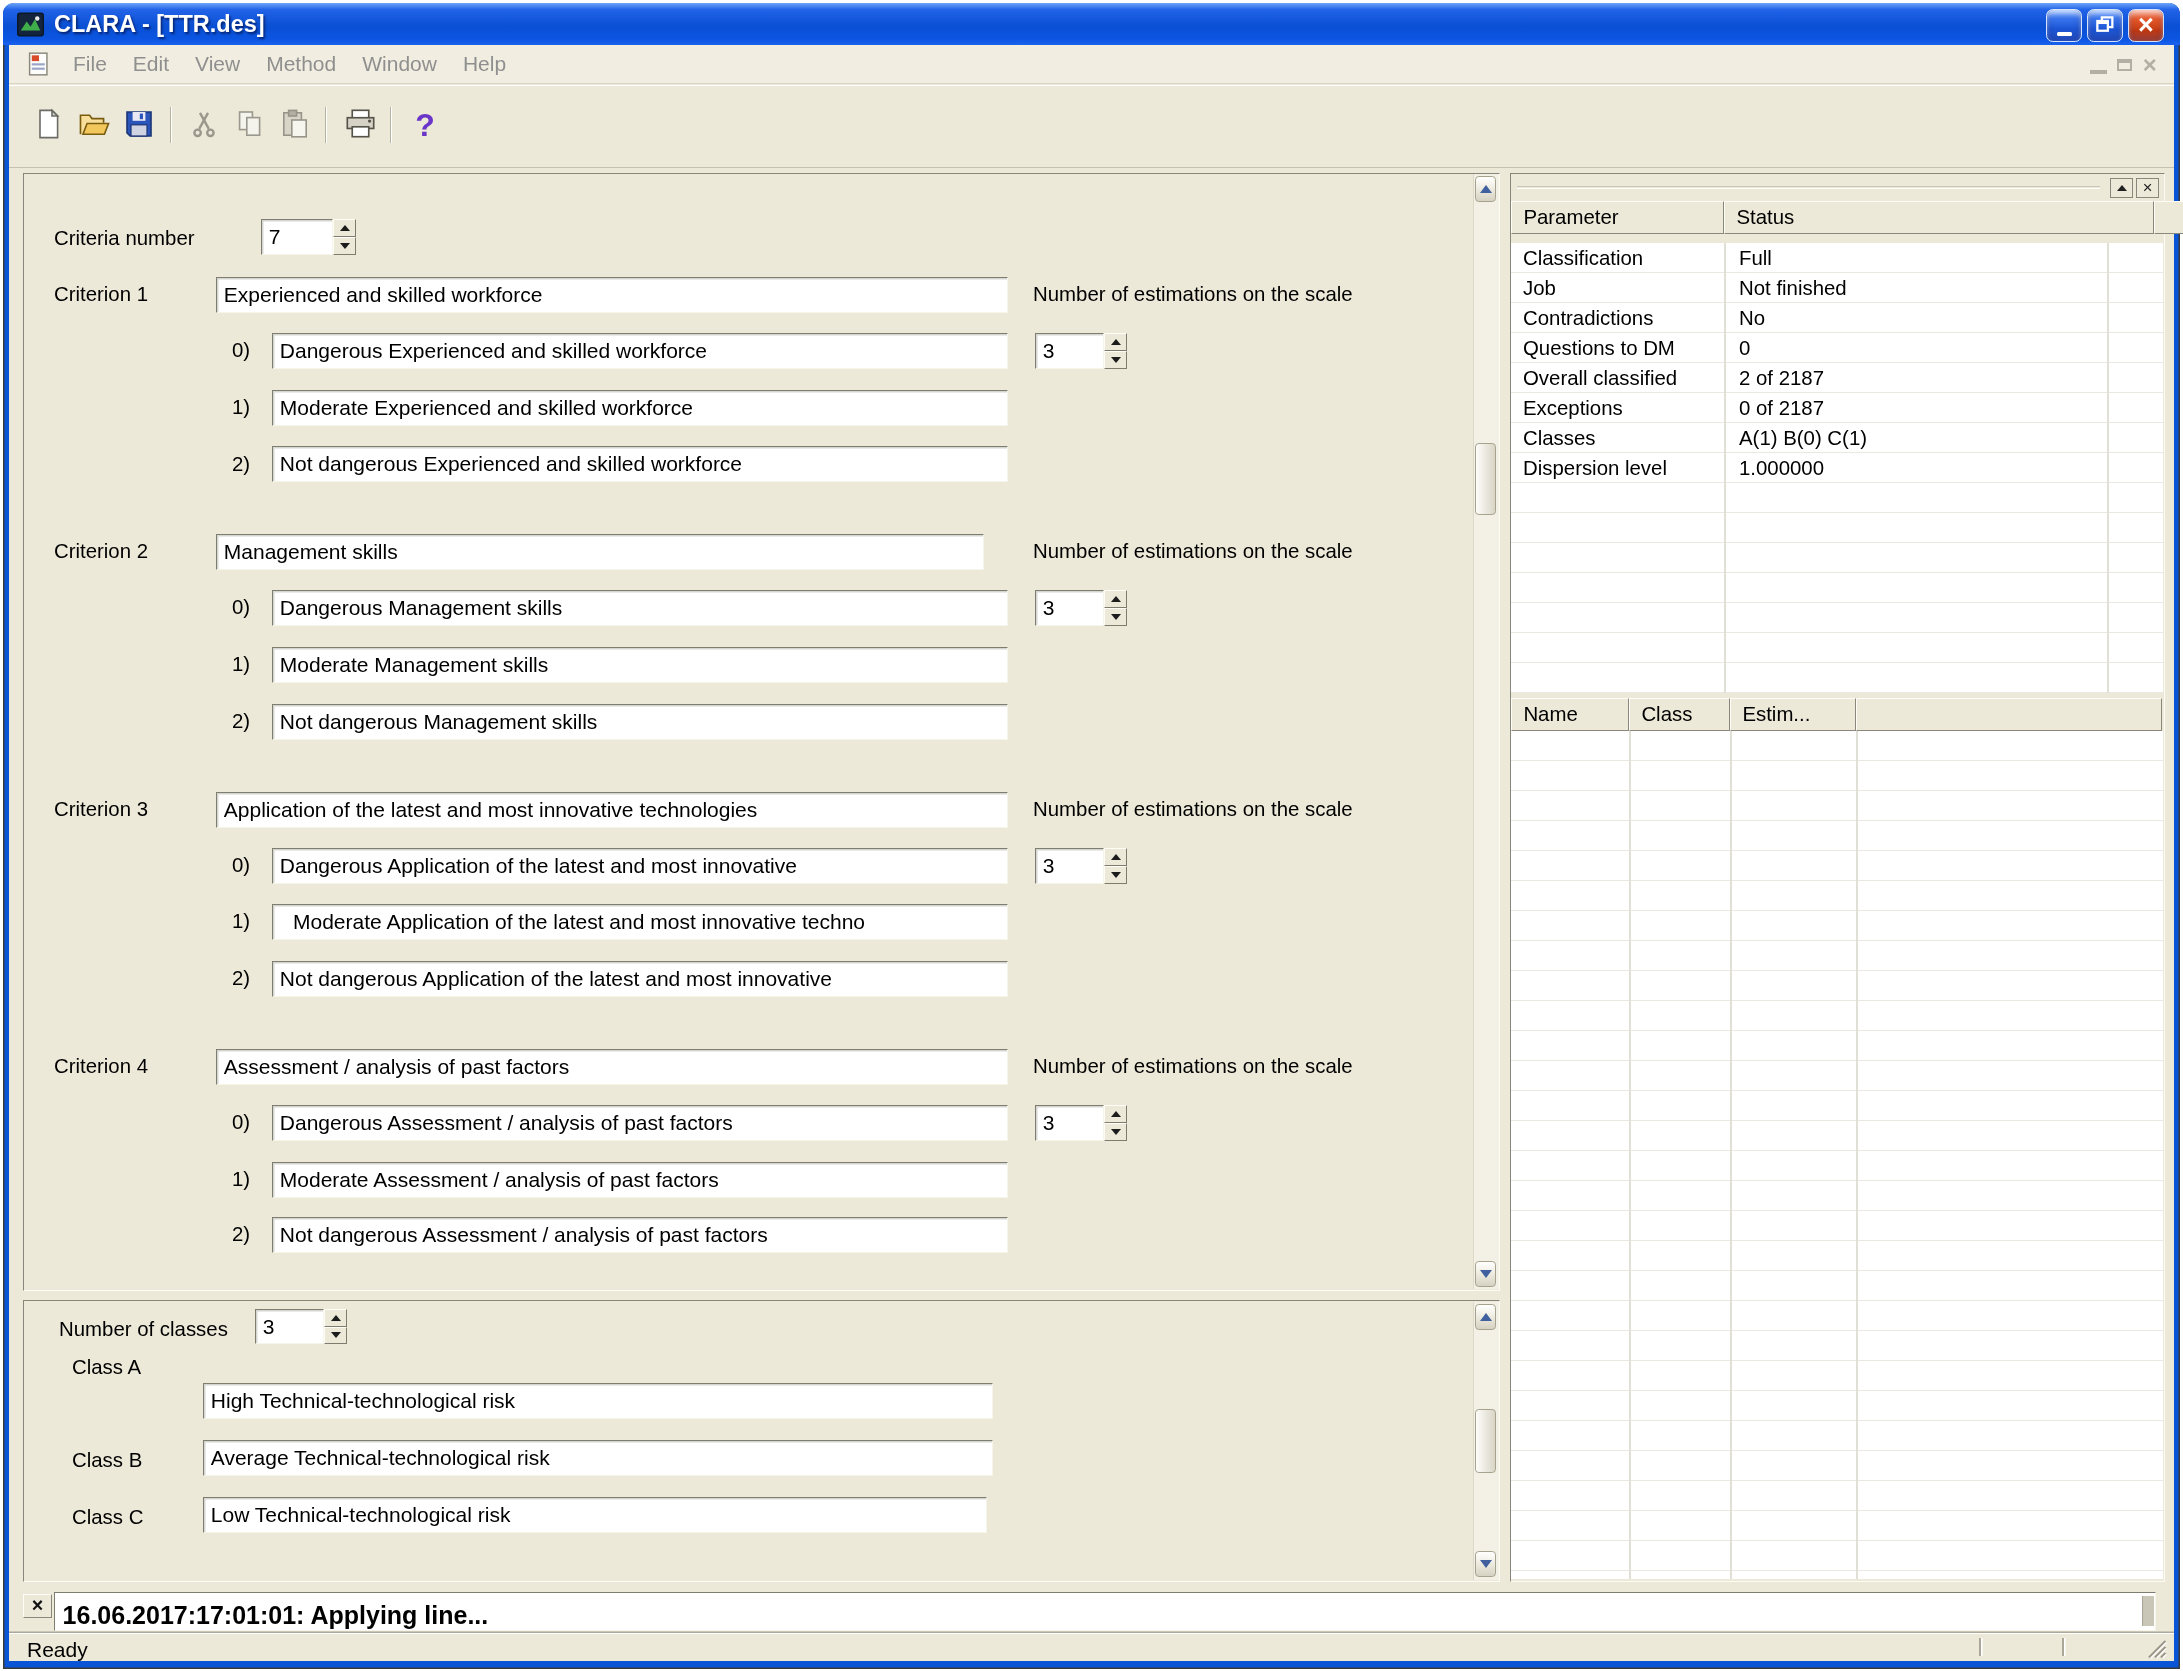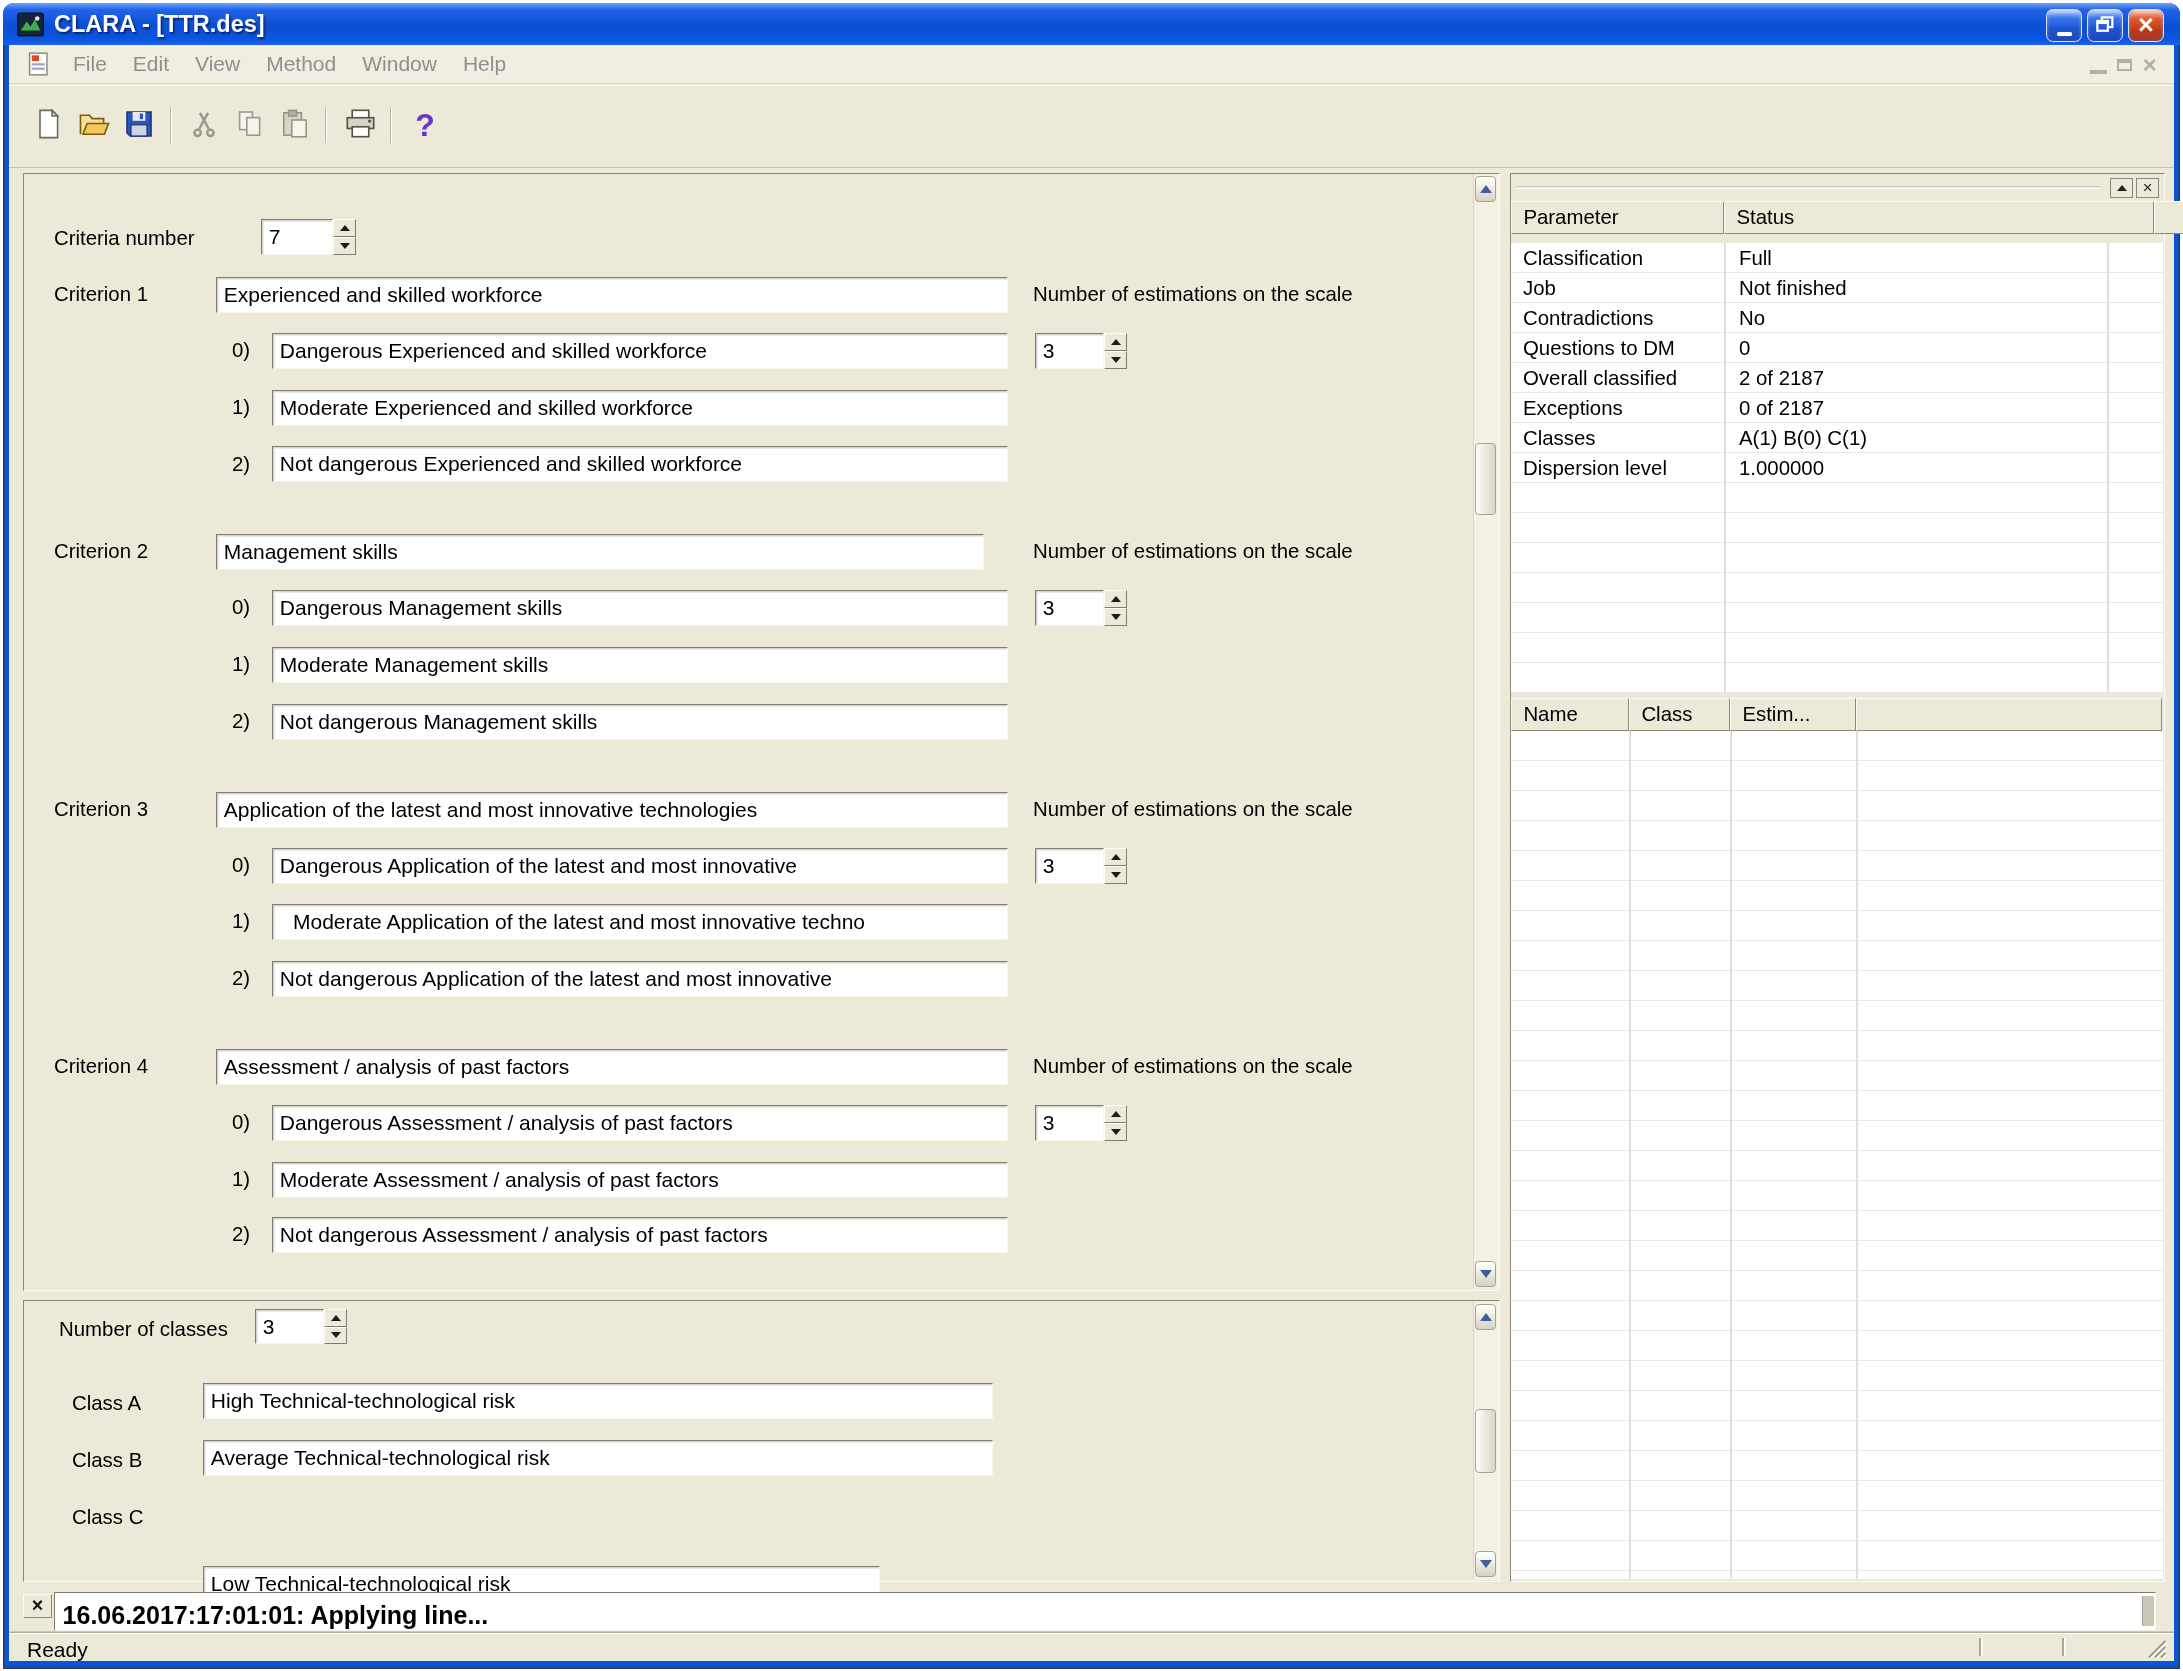--- a/index.html
+++ b/index.html
@@ -342,26 +342,26 @@
     <div class="spin-col">
       <div class="spin-btn">
           <span class="tri-u"></span>
         </div>
       <div class="spin-btn">
           <span class="tri-d"></span>
         </div>
     </div>
   </div>
 
-  <span class="abs lbl" style="left:72px;top:1392px">Class A</span>
+  <span class="abs lbl" style="left:72px;top:1356px">Class A</span>
   <input class="abs field" style="left: 203px; top: 1383px; width: 790px; height: 36px;" value="High Technical-technological risk">
   <span class="abs lbl" style="left:72px;top:1449px">Class B</span>
   <input class="abs field" style="left: 203px; top: 1440px; width: 790px; height: 36px;" value="Average Technical-technological risk">
   <span class="abs lbl" style="left:72px;top:1506px">Class C</span>
-  <input class="abs field" style="left: 203px; top: 1566px; width: 677px; height: 36px;" value="Low Technical-technological risk">
+  <input class="abs field" style="left: 203px; top: 1497px; width: 784px; height: 36px;" value="Low Technical-technological risk">
 
   <div class="vtrack" style="left:1473px;top:1302px;height:278px"></div>
   <div class="sbtn" style="left:1475px;top:1304px">
       <span class="tri-su"></span>
     </div>
   <div class="sthumb" style="left:1475px;top:1409px;height:64px"></div>
   <div class="sbtn" style="left:1475px;top:1551px">
       <span class="tri-sd"></span>
     </div>
 

